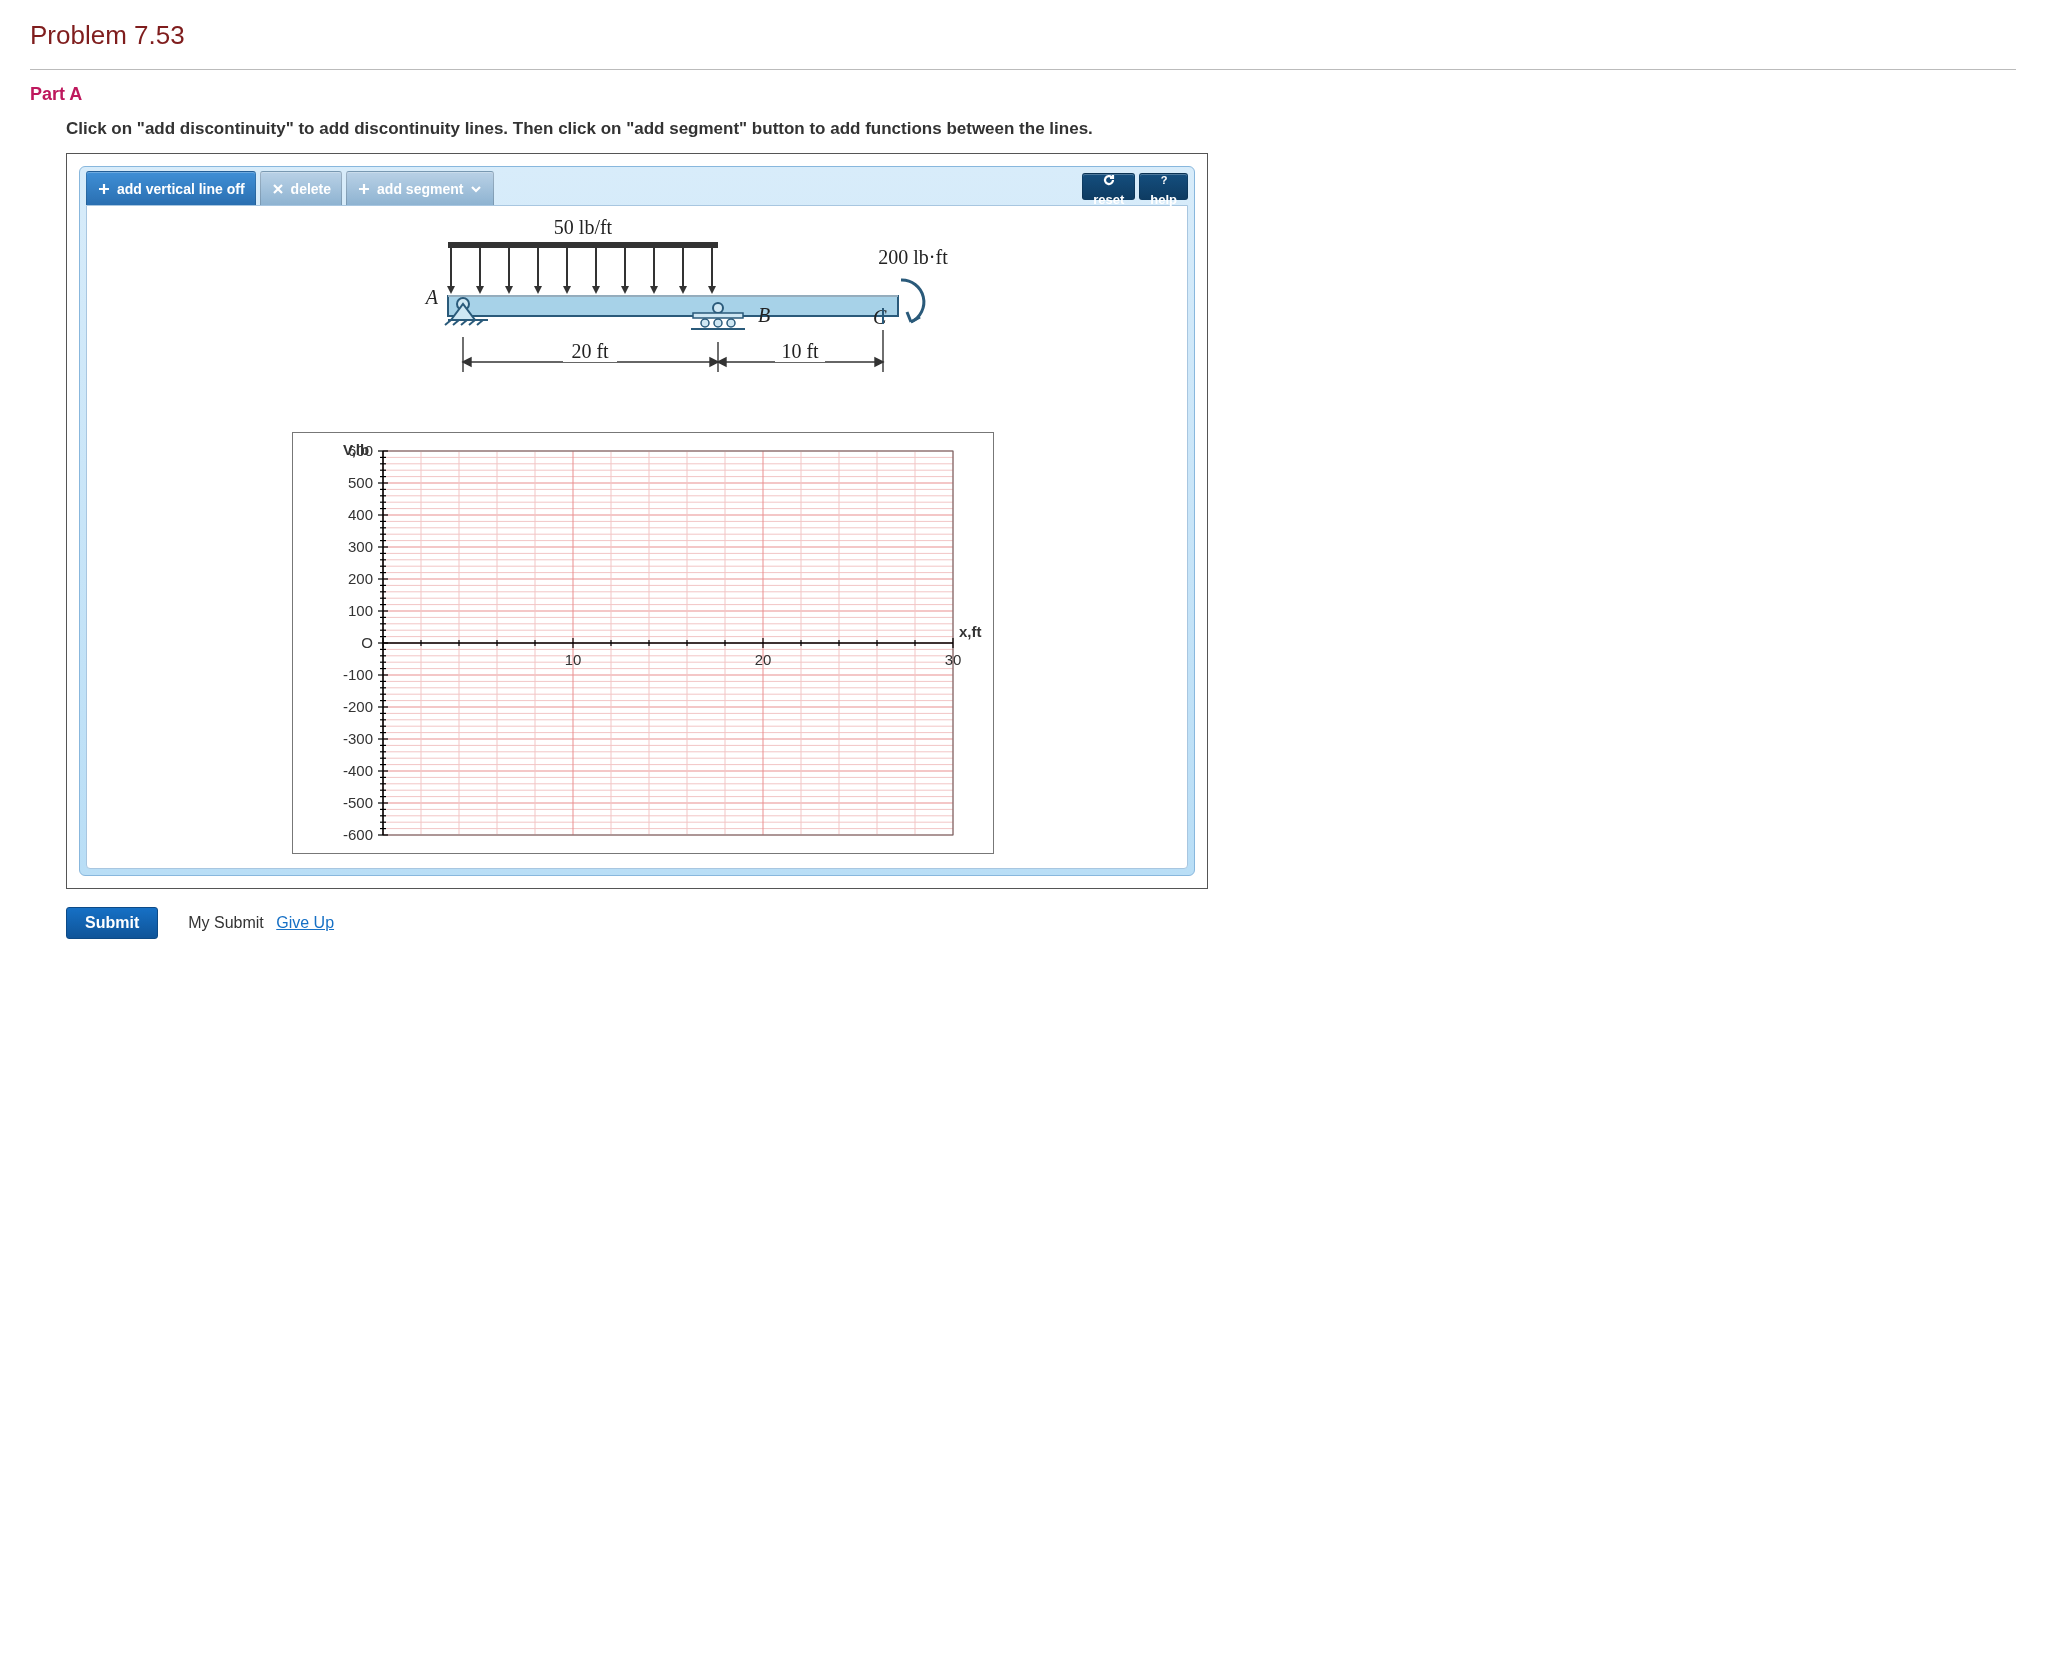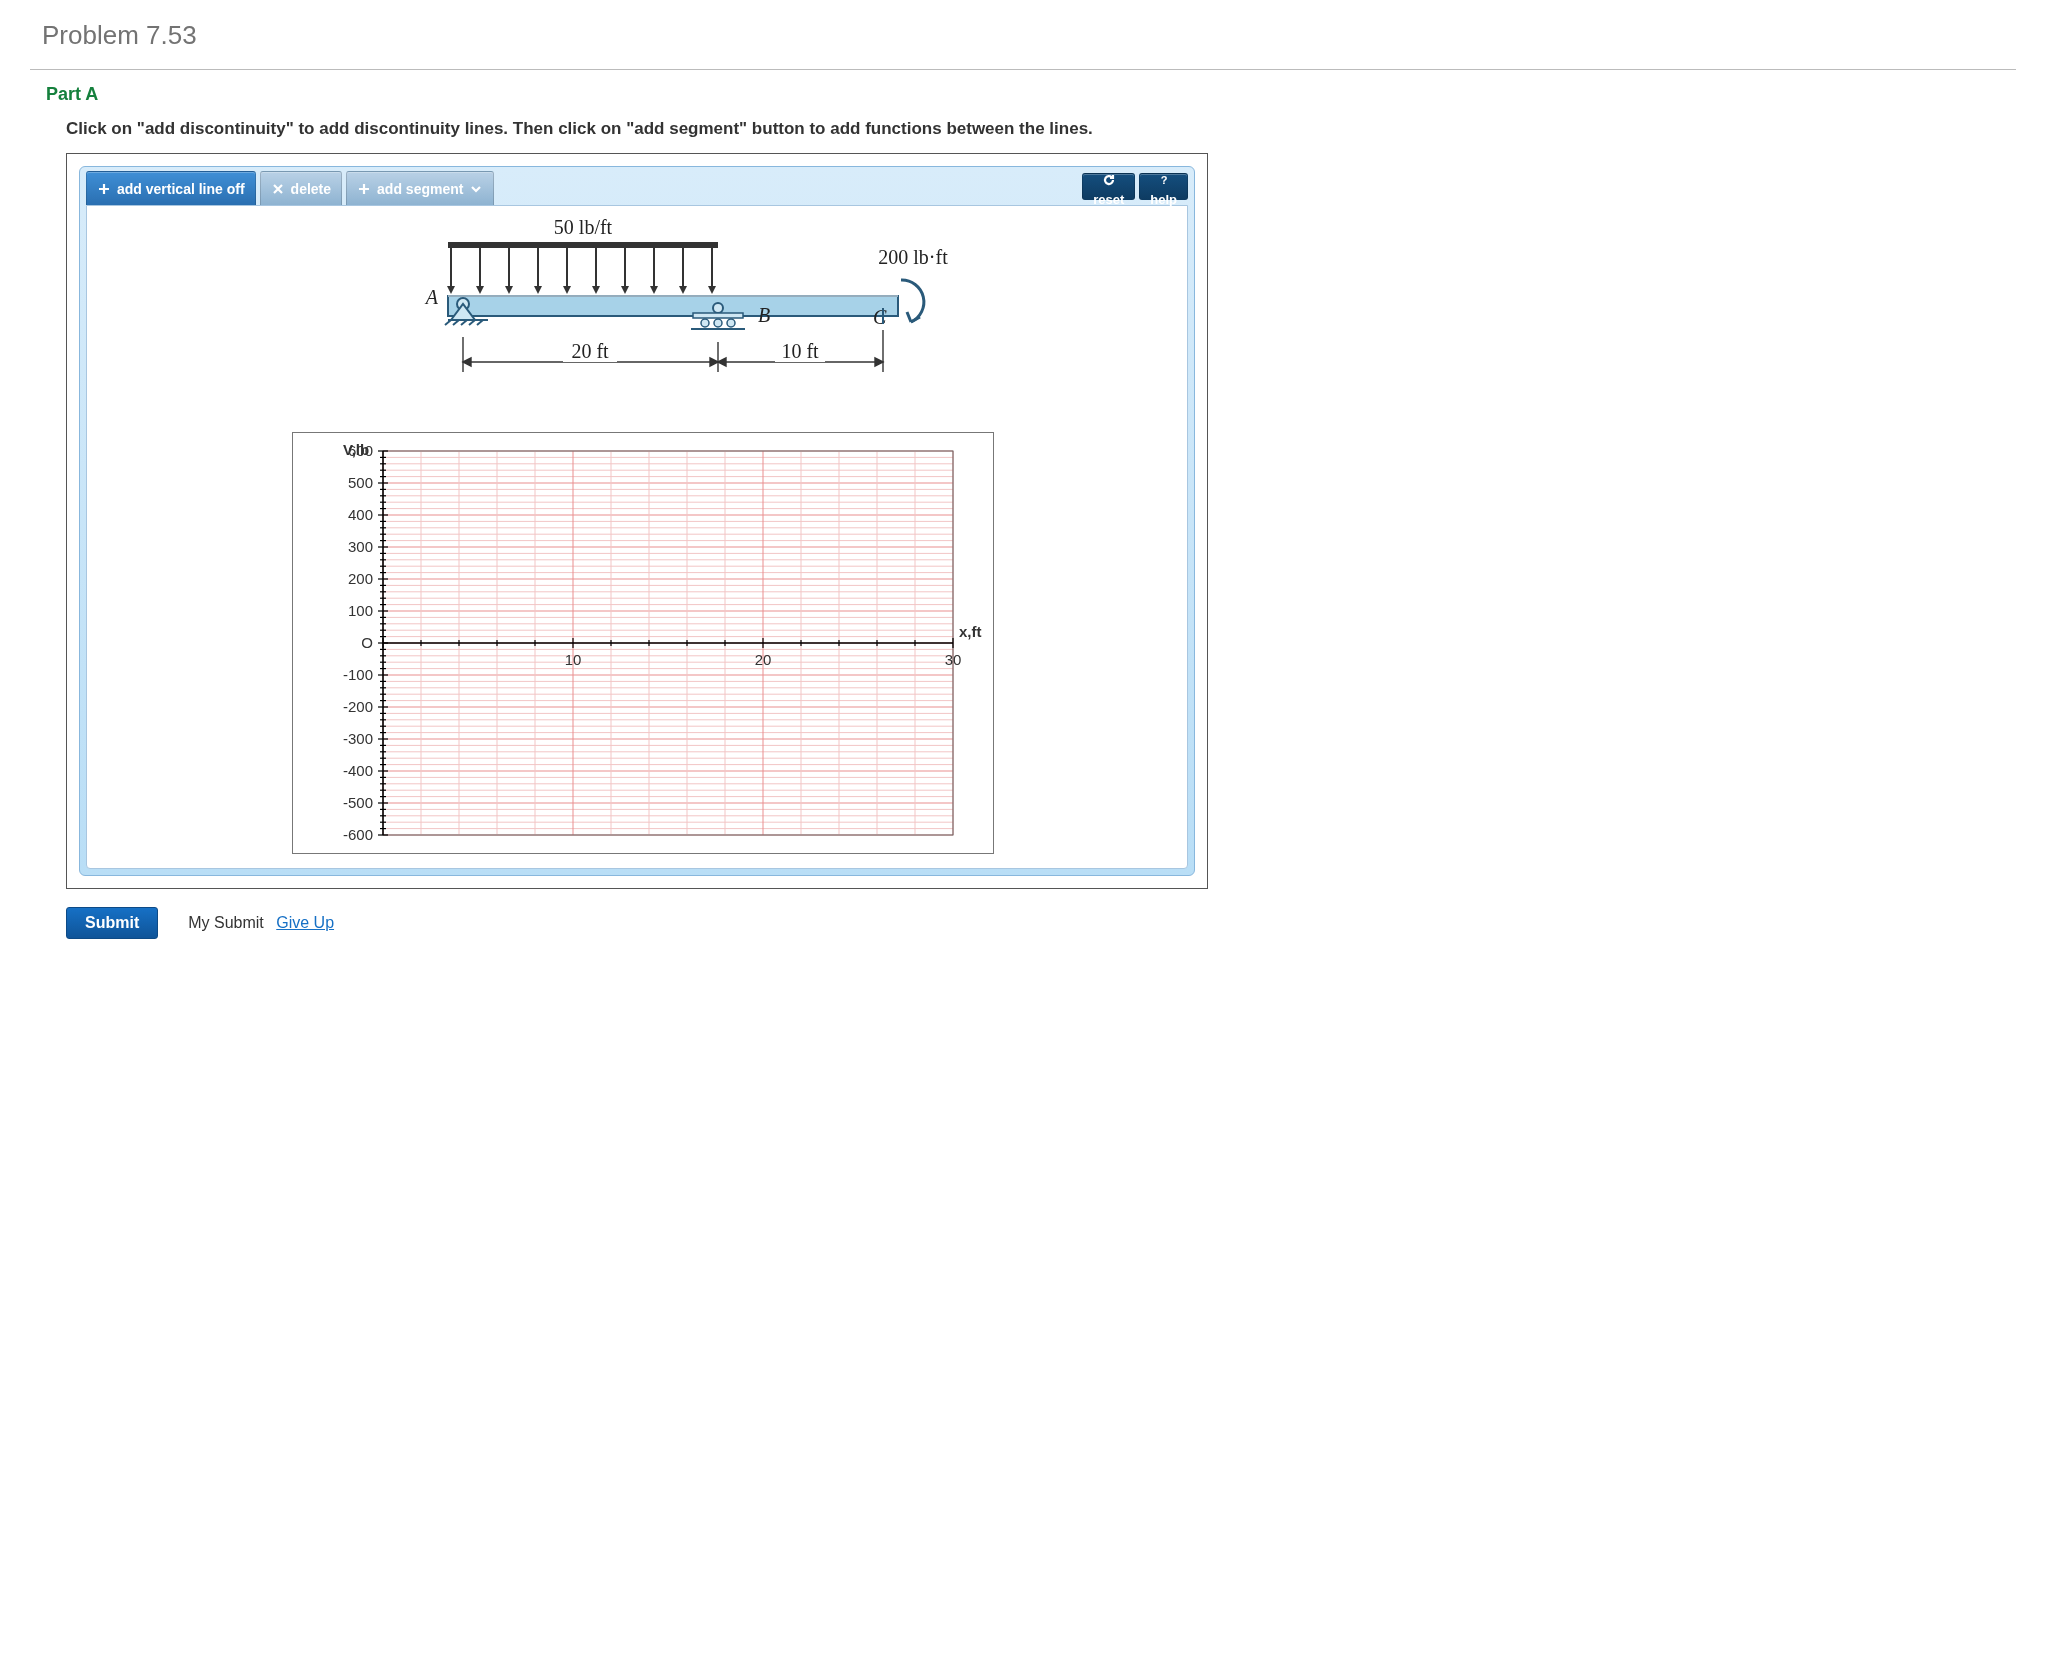--- a/index.html
+++ b/index.html
@@ -5,34 +5,34 @@
   body {
     margin: 0;
     padding: 20px 30px;
     font-family: Arial, Helvetica, sans-serif;
     font-size: 16px;
     color: #333;
     background: #fff;
   }
   .problem-title {
     font-size: 26px;
-    color: #737373;
-    margin: 0 0 18px 12px;
+    color: #7f1d1d;
+    margin: 0 0 18px 0;
     font-weight: normal;
   }
   hr.title-rule {
     border: none;
     border-top: 1px solid #bbb;
     margin: 0 0 14px 0;
   }
   .part-heading {
     font-size: 18px;
     font-weight: bold;
-    color: #15803d;
-    margin: 0 0 14px 16px;
+    color: #be185d;
+    margin: 0 0 14px 0;
   }
   .indent {
     margin-left: 36px;
   }
   .instr {
     font-size: 17px;
     color: #333;
     margin: 0 0 10px 0;
   }
   .instr-bold {

